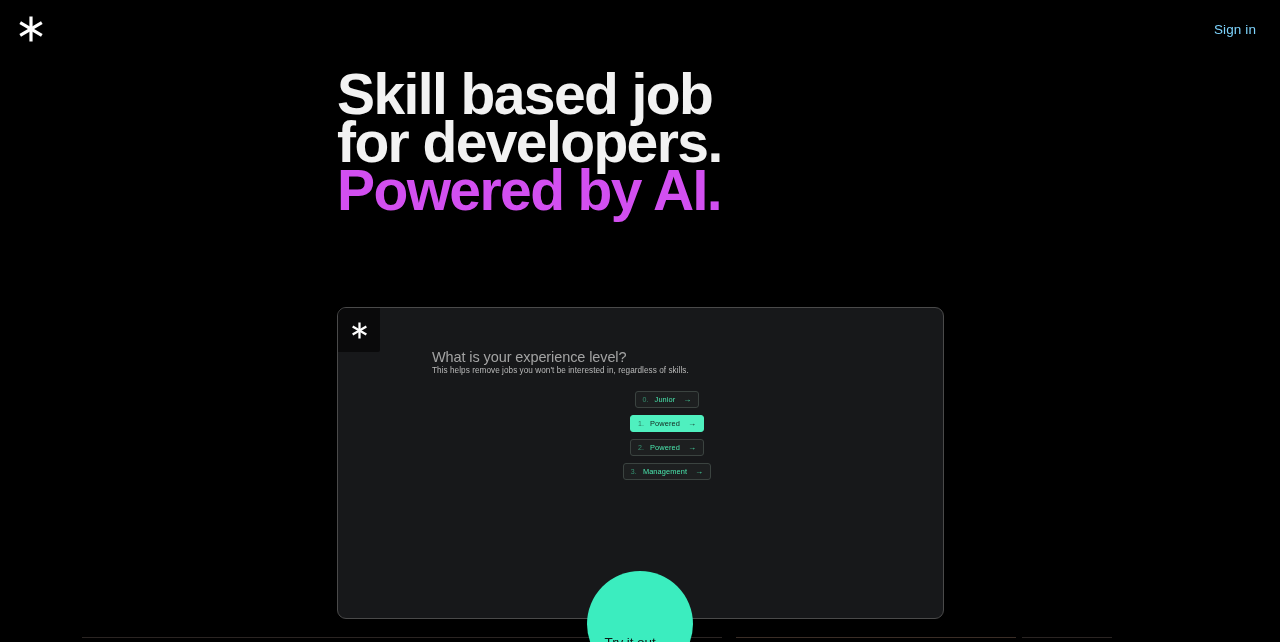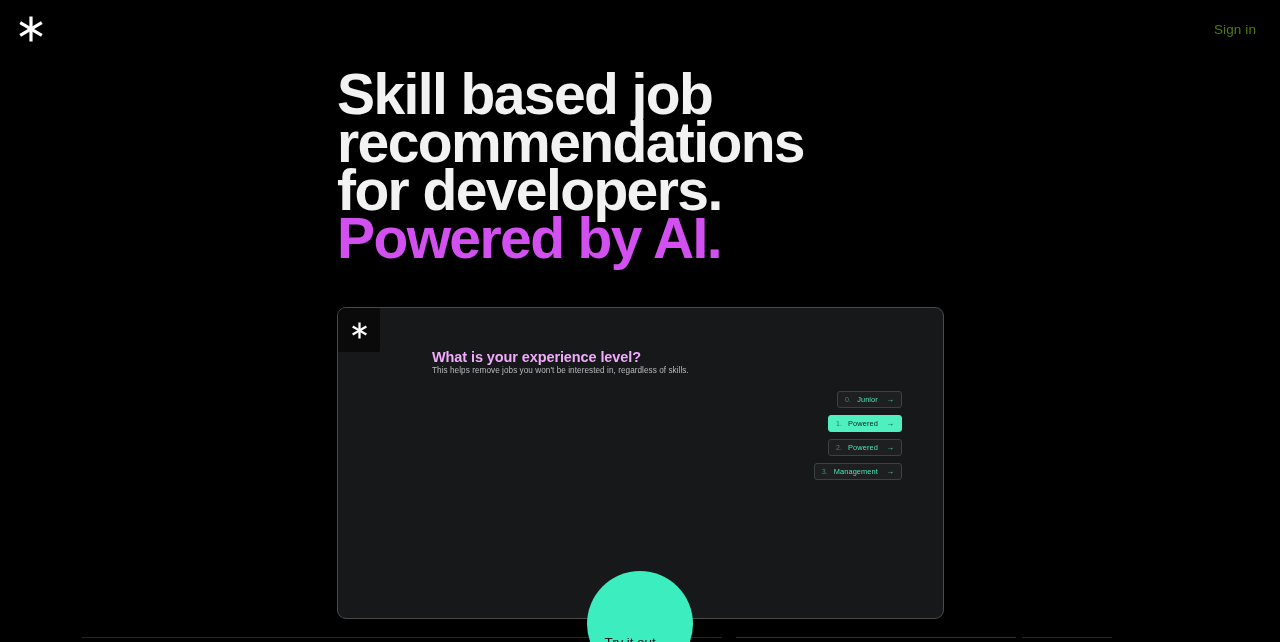--- a/index.html
+++ b/index.html
@@ -17,21 +17,21 @@
     display:flex; align-items:center; justify-content:space-between;
     padding:0 22px 0 14px;
   }
   .logo-mark {
     width:34px; height:34px;
     display:flex; align-items:center; justify-content:center;
     color:#ffffff;
   }
   .logo-mark svg { display:block; }
   .signin {
-    color:#4d7c0f; font-size:13.5px; letter-spacing:.1px;
+    color:#7dd3fc; font-size:13.5px; letter-spacing:.1px;
     cursor:pointer; padding:4px 2px;text-align:right;
   }
 
   
   .hero {
     position:absolute; left:337px; top:70px;
     width:760px;
   }
   .hero h1 {
     font-size:57px;
@@ -60,29 +60,29 @@
     color:#ffffff;
     border-bottom-right-radius:2px;
   }
   .card-badge svg { display:block; }
 
   .card-body {
     position:absolute; left:94px; top:41px;
     width:470px;
   }
   .q-title {
-    font-size:14.5px; font-weight:700; color:#f0abfc;
+    font-size:14.5px; font-weight:400; color:#a3a3a3;
     letter-spacing:-.1px;
   }
   .q-sub {
     margin-top:1px;
     font-size:8.2px; color:#b9b9b9; letter-spacing:.05px;
   }
 
-  .options { margin-top:16px; display:flex; flex-direction:column; gap:7px; align-items:flex-end; }
+  .options { margin-top:16px; display:flex; flex-direction:column; gap:7px; align-items:center; }
   .opt {
     display:inline-flex; align-items:center; gap:6px;
     height:17px; padding:0 7px;
     border-radius:3px;
     font-size:7.4px; letter-spacing:.1px;
     background:#1d1f20;
     border:1px solid #3b4340;
     color:#49e6ad;
     cursor:pointer; white-space:nowrap;
   }
@@ -135,21 +135,20 @@
         <line x1="4.2" y1="21.3" x2="25.8" y2="8.7"></line>
       </g>
     </svg>
   </div>
   <div class="signin">Sign in</div>
 </div>
 
 <div class="hero">
   <h1>
     <span class="line">Skill based job</span>
-    <span class="line">recommendations</span>
     <span class="line">for developers.</span>
     <span class="line accent">Powered by AI.</span>
   </h1>
 </div>
 
 <div class="card">
 
   <div class="card-badge">
     <svg width="19" height="19" viewBox="0 0 30 30" aria-hidden="true">
       <g stroke="#ffffff" stroke-width="3.6" stroke-linecap="butt">

